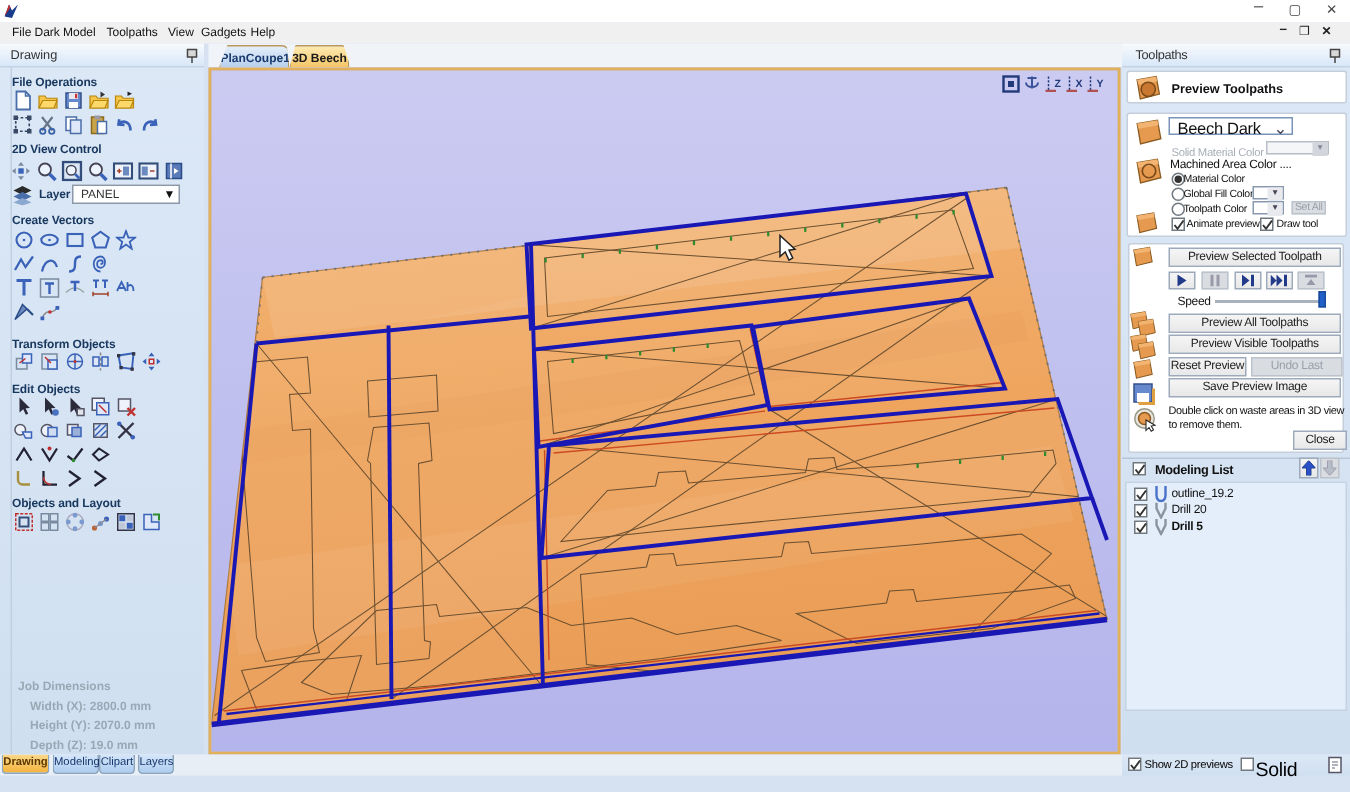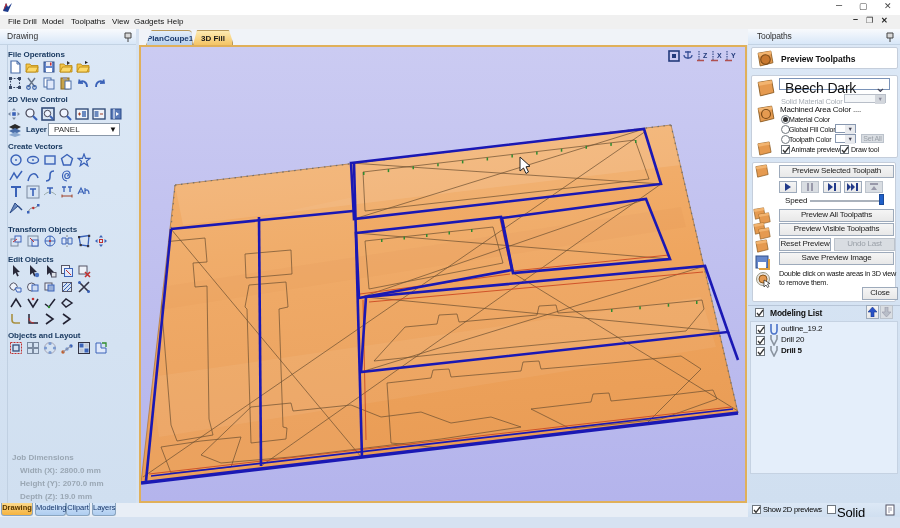--- a/index.html
+++ b/index.html
@@ -33,21 +33,21 @@
     <svg style="position:absolute;left:3px;top:3px" width="10" height="9">
         <path d="M0,8 L3,0 L5,4 L9,0 L5,9 Z" fill="#1a3a8c"></path>
         <path d="M0,8 L3,0 L4,2 Z" fill="#c03030"></path>
       </svg>
     <span style="position:absolute;left:836px;top:-2px;font-size:11px;color:#444">–</span>
     <span style="position:absolute;left:859px;top:1px;font-size:9px;color:#444">▢</span>
     <span style="position:absolute;left:884px;top:1px;font-size:9px;color:#444">✕</span>
   </div>
   <div id="menubar">
     <span class="mitem" style="left:8px">File</span>
-    <span class="mitem" style="left:23px">Drill</span>
+    <span class="mitem" style="left:23px">Dark</span>
     <span class="mitem" style="left:42px">Model</span>
     <span class="mitem" style="left:71px">Toolpaths</span>
     <span class="mitem" style="left:112px">View</span>
     <span class="mitem" style="left:134px">Gadgets</span>
     <span class="mitem" style="left:167px">Help</span>
     <span style="position:absolute;left:853px;top:-1px;font-size:9px;color:#222;font-weight:bold">–</span>
     <span style="position:absolute;left:866px;top:1px;font-size:8px;color:#222">❐</span>
     <span style="position:absolute;left:881px;top:1px;font-size:8px;color:#222;font-weight:bold">✕</span>
   </div>
   <div id="lpanel">
@@ -348,21 +348,21 @@
         <path d="M2,2 L7,2 L7,7 L12,7 L12,12 L2,12 Z" fill="#dfe8fa" stroke="#3a62b8"></path>
         <path d="M8,2 L12,2 L12,6" fill="none" stroke="#2e8b2e" stroke-width="1.3"></path>
       </svg>
     <div style="position:absolute;left:12px;top:424px;font-weight:bold;font-size:8px;color:#9aa7b4">Job Dimensions</div>
     <div style="position:absolute;left:20px;top:437px;font-weight:bold;font-size:8px;color:#9aa7b4">Width  (X): 2800.0 mm</div>
     <div style="position:absolute;left:20px;top:450px;font-weight:bold;font-size:8px;color:#9aa7b4">Height (Y): 2070.0 mm</div>
     <div style="position:absolute;left:20px;top:463px;font-weight:bold;font-size:8px;color:#9aa7b4">Depth  (Z): 19.0 mm</div>
   </div>
   <div id="tabrow">
     <div class="vtab" style="left:7px;width:47px;background:linear-gradient(180deg,#e4eefa,#b6cfec);color:#1a3a6e;clip-path:polygon(12% 0,96% 0,100% 100%,0 100%)"><span style="position:relative;top:2px;font-size:8px">PlanCoupe1</span></div>
-    <div class="vtab" style="left:54px;width:40px;background:linear-gradient(180deg,#fdeab2,#f4c465);color:#1a1a1a;clip-path:polygon(10% 0,90% 0,102% 100%,0 100%)"><span style="position:relative;top:2px;font-size:8px">3D Fill</span></div>
+    <div class="vtab" style="left:54px;width:40px;background:linear-gradient(180deg,#fdeab2,#f4c465);color:#1a1a1a;clip-path:polygon(10% 0,90% 0,102% 100%,0 100%)"><span style="position:relative;top:2px;font-size:8px">3D Beech</span></div>
   </div>
   <div id="canvasbox">
     <svg width="604" height="454" viewBox="0 0 604 454">
       <defs>
         <linearGradient id="bgg" x1="0" y1="0" x2="0" y2="1">
           <stop offset="0" stop-color="#cbcbf2"></stop>
             <stop offset="1" stop-color="#b4b4ec"></stop>
         </linearGradient>
         <linearGradient id="wood" x1="0" y1="0" x2="0.15" y2="1">
           <stop offset="0" stop-color="#f3b475"></stop>
@@ -480,21 +480,21 @@
         <path d="M1,3 L13,1 L15,12 L3,15 Z" fill="#e59a50" stroke="#8a5a20" stroke-width="0.8"></path>
         <path d="M1,3 L13,1 L13.6,4 L1.8,6 Z" fill="#f2b470"></path>
         <circle cx="8" cy="9" r="4.5" fill="#c87830" stroke="#7a4a18"></circle>
       </svg>    
       <div style="position:absolute;left:33px;top:25px;font-weight:bold;font-size:8.5px;letter-spacing:0px">Preview Toolpaths</div>
     <div class="card" style="left:3px;top:46px;width:147px;height:83px"></div>
 <svg style="position:absolute;left:9px;top:50px" width="18" height="18" viewBox="0 0 16 16">
         <path d="M1,3 L13,1 L15,12 L3,15 Z" fill="#e59a50" stroke="#8a5a20" stroke-width="0.8"></path>
         <path d="M1,3 L13,1 L13.6,4 L1.8,6 Z" fill="#f2b470"></path>
       </svg>    
-      <div style="position:absolute;left:31px;top:49px;width:111px;height:12px;background:#fff;border:1px solid #7a93b8;font-size:14px">
+      <div style="position:absolute;left:31px;top:49px;width:83px;height:12px;background:#fff;border:1px solid #7a93b8;font-size:11px">
         <span style="position:absolute;left:5px;top:1px">Beech Dark</span>
         <span style="position:absolute;right:3px;top:0px;color:#445">⌄</span>
       </div>
     <div style="position:absolute;left:33px;top:68px;color:#a8aeb6;font-size:7.5px">Solid Material Color</div>
     <div style="position:absolute;left:96px;top:65px;width:42px;height:9px;background:#f4f6f8;border:1px solid #b8bec8">
         <div style="position:absolute;right:0;top:0;width:10px;height:9px;background:#d2d6dc;font-size:5.5px;color:#889;text-align:center;line-height:9px">▼</div>
       </div>
 <svg style="position:absolute;left:9px;top:76px" width="18" height="18" viewBox="0 0 16 16">
         <path d="M1,3 L13,1 L15,12 L3,15 Z" fill="#e59a50" stroke="#8a5a20" stroke-width="0.8"></path>
         <path d="M1,3 L13,1 L13.6,4 L1.8,6 Z" fill="#f2b470"></path>

